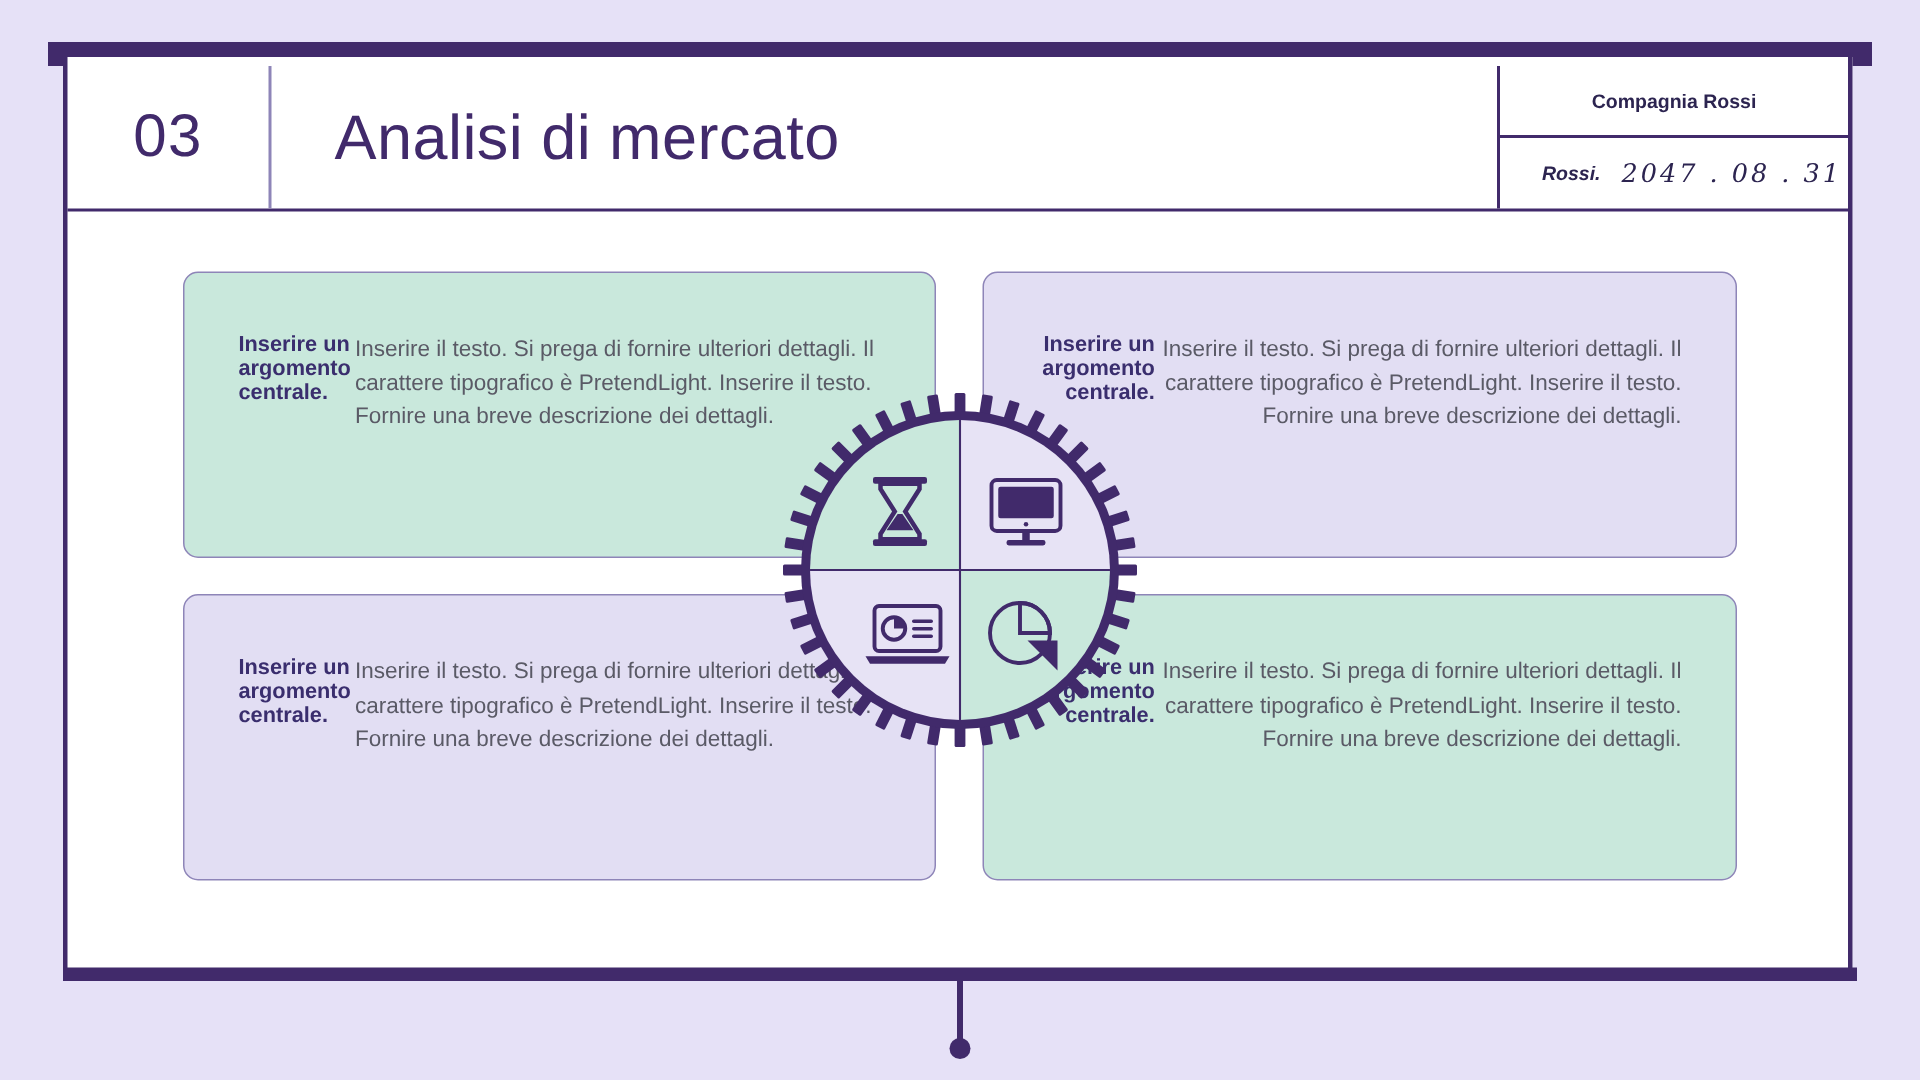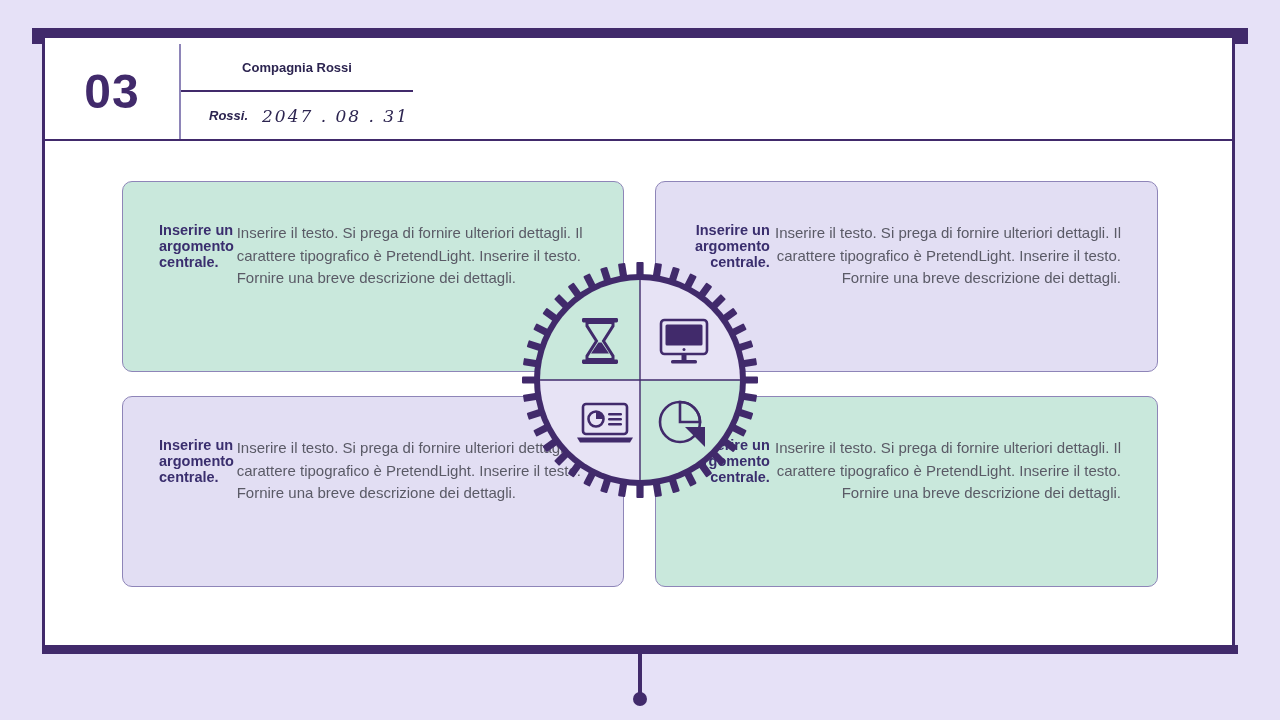--- a/index.html
+++ b/index.html
@@ -78,22 +78,22 @@
   }
   .header-num {
     width: 136px;
     display: flex;
     align-items: center;
     justify-content: center;
     border-right: 2px solid #8E85B8;
     box-sizing: border-box;
   }
   .header-num span {
-    font-size: 48px;
-    font-weight: bold;
+    font-size: 40px;
+    font-weight: normal;
     color: #412A6B;
     letter-spacing: 1px;
   }
   .header-title {
     flex: 1;
     display: flex;
     align-items: center;
     padding-left: 42px;
     border-right: 2px solid #412A6B;
     box-sizing: border-box;
@@ -190,20 +190,23 @@
 
   <div class="top-bar"></div>
   <div class="frame"></div>
   <div class="bottom-bar"></div>
   <div class="drop-line"></div>
   <div class="drop-dot"></div>
 
   <div class="header">
     <div class="header-num">
       <span>03</span>
+    </div>
+    <div class="header-title">
+      <span>Analisi di mercato</span>
     </div>
     <div class="header-meta">
       <div class="meta-company">Compagnia Rossi</div>
       <div class="meta-date">
         <span class="meta-date-label">Rossi.</span>
         <span class="meta-date-value">2047 . 08 . 31</span>
       </div>
     </div>
   </div>
 

